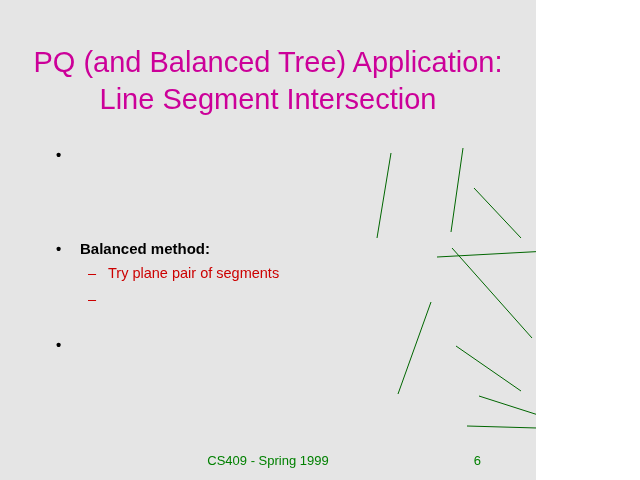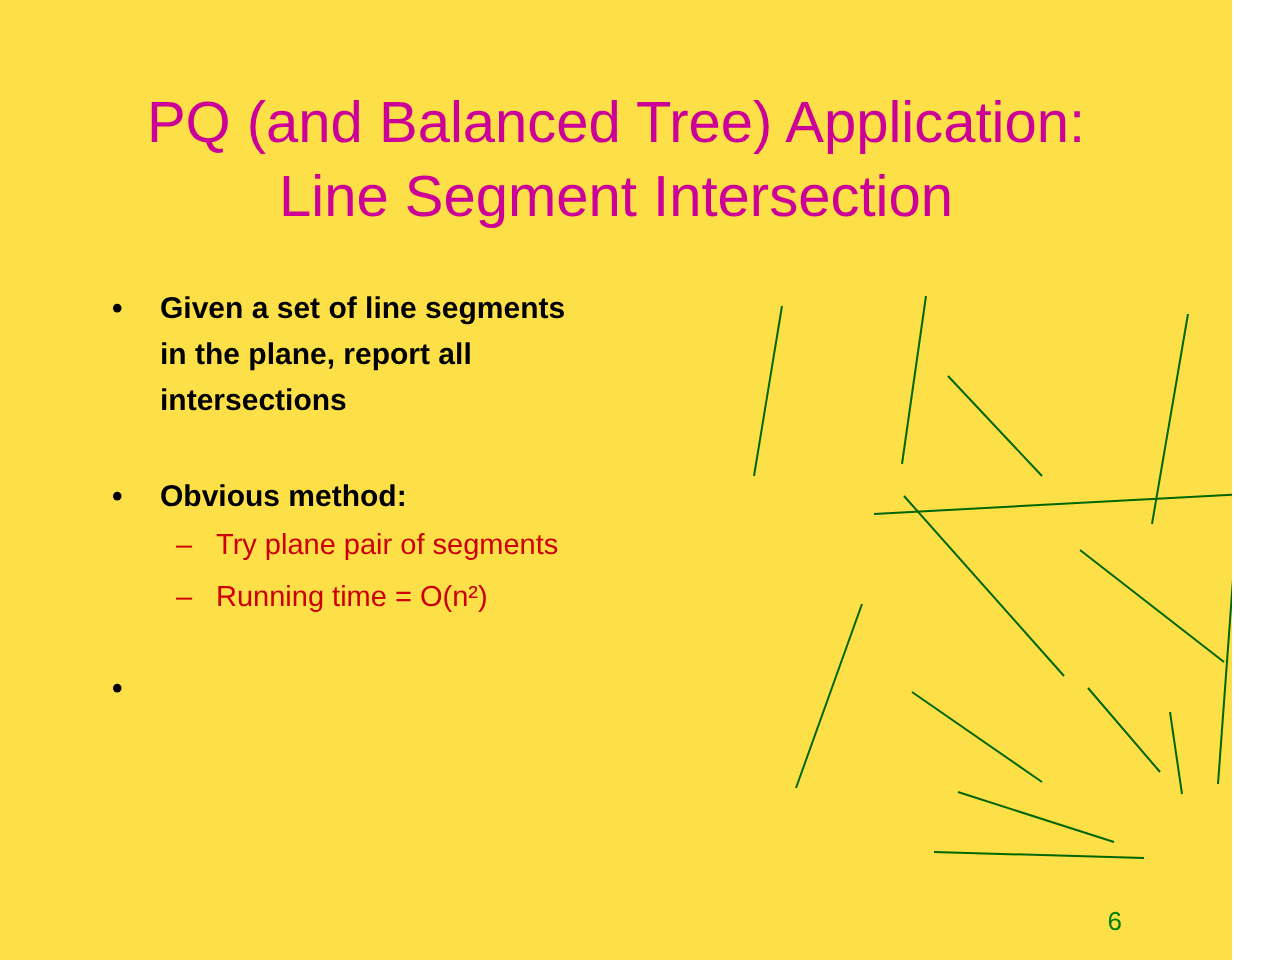--- a/index.html
+++ b/index.html
@@ -1,20 +1,20 @@
 <!DOCTYPE html>
 <html><head>
 <meta charset="utf-8">
 <style>
   html, body { margin: 0; padding: 0; background: #ffffff; }
   .slide {
     position: relative;
-    width: 616px;
+    width: 536px;
     height: 480px;
-    background: #fde047;
+    background: #e5e5e5;
     font-family: "Liberation Sans", sans-serif;
     overflow: hidden;
   }
   .title {
     position: absolute;
     top: 44px;
     left: 0;
     right: 0;
     margin: 0;
     text-align: center;
@@ -81,38 +81,34 @@
 </head>
 <body>
 
 <div class="slide">
 
   <h1 class="title" style="color: rgb(204, 0, 153);">PQ (and Balanced Tree) Application:
 Line Segment Intersection</h1>
 
   <div class="bullet" id="b1">
     <span class="marker">•</span>
-    <span class="text">Given a set of line segments
-in the plane, report all
-intersections</span>
   </div>
 
   <div class="bullet" id="b2">
     <span class="marker">•</span>
-    <span class="text">Obvious method:</span>
+    <span class="text">Balanced method:</span>
   </div>
 
   <div class="sub-bullet" id="sb1" style="color: rgb(204, 0, 0);">
     <span class="marker">–</span>
     <span class="text">Try plane pair of segments</span>
   </div>
 
   <div class="sub-bullet" id="sb2" style="color: rgb(204, 0, 0);">
     <span class="marker">–</span>
-    <span class="text">Running time = O(n²)</span>
   </div>
 
   <div class="bullet" id="b3">
     <span class="marker">•</span>
   </div>
 
   <svg class="figure-svg" viewBox="0 0 640 480" xmlns="http://www.w3.org/2000/svg">
       <line x1="391" y1="153" x2="377" y2="238" stroke="#006600" stroke-width="1"></line>
       <line x1="463" y1="148" x2="451" y2="232" stroke="#006600" stroke-width="1"></line>
       <line x1="474" y1="188" x2="521" y2="238" stroke="#006600" stroke-width="1"></line>
@@ -122,16 +118,17 @@
       <line x1="540" y1="275" x2="612" y2="331" stroke="#006600" stroke-width="1"></line>
       <line x1="617" y1="283" x2="609" y2="392" stroke="#006600" stroke-width="1"></line>
       <line x1="431" y1="302" x2="398" y2="394" stroke="#006600" stroke-width="1"></line>
       <line x1="456" y1="346" x2="521" y2="391" stroke="#006600" stroke-width="1"></line>
       <line x1="544" y1="344" x2="580" y2="386" stroke="#006600" stroke-width="1"></line>
       <line x1="585" y1="356" x2="591" y2="397" stroke="#006600" stroke-width="1"></line>
       <line x1="479" y1="396" x2="557" y2="421" stroke="#006600" stroke-width="1"></line>
       <line x1="467" y1="426" x2="572" y2="429" stroke="#006600" stroke-width="1"></line>
     </svg>
 
+  <div class="footer-text" style="color: rgb(0, 128, 0);">CS409 - Spring 1999</div>
 
   <div class="page-number" style="color: rgb(0, 128, 0);">6</div>
 
 </div>
 
 </body></html>

